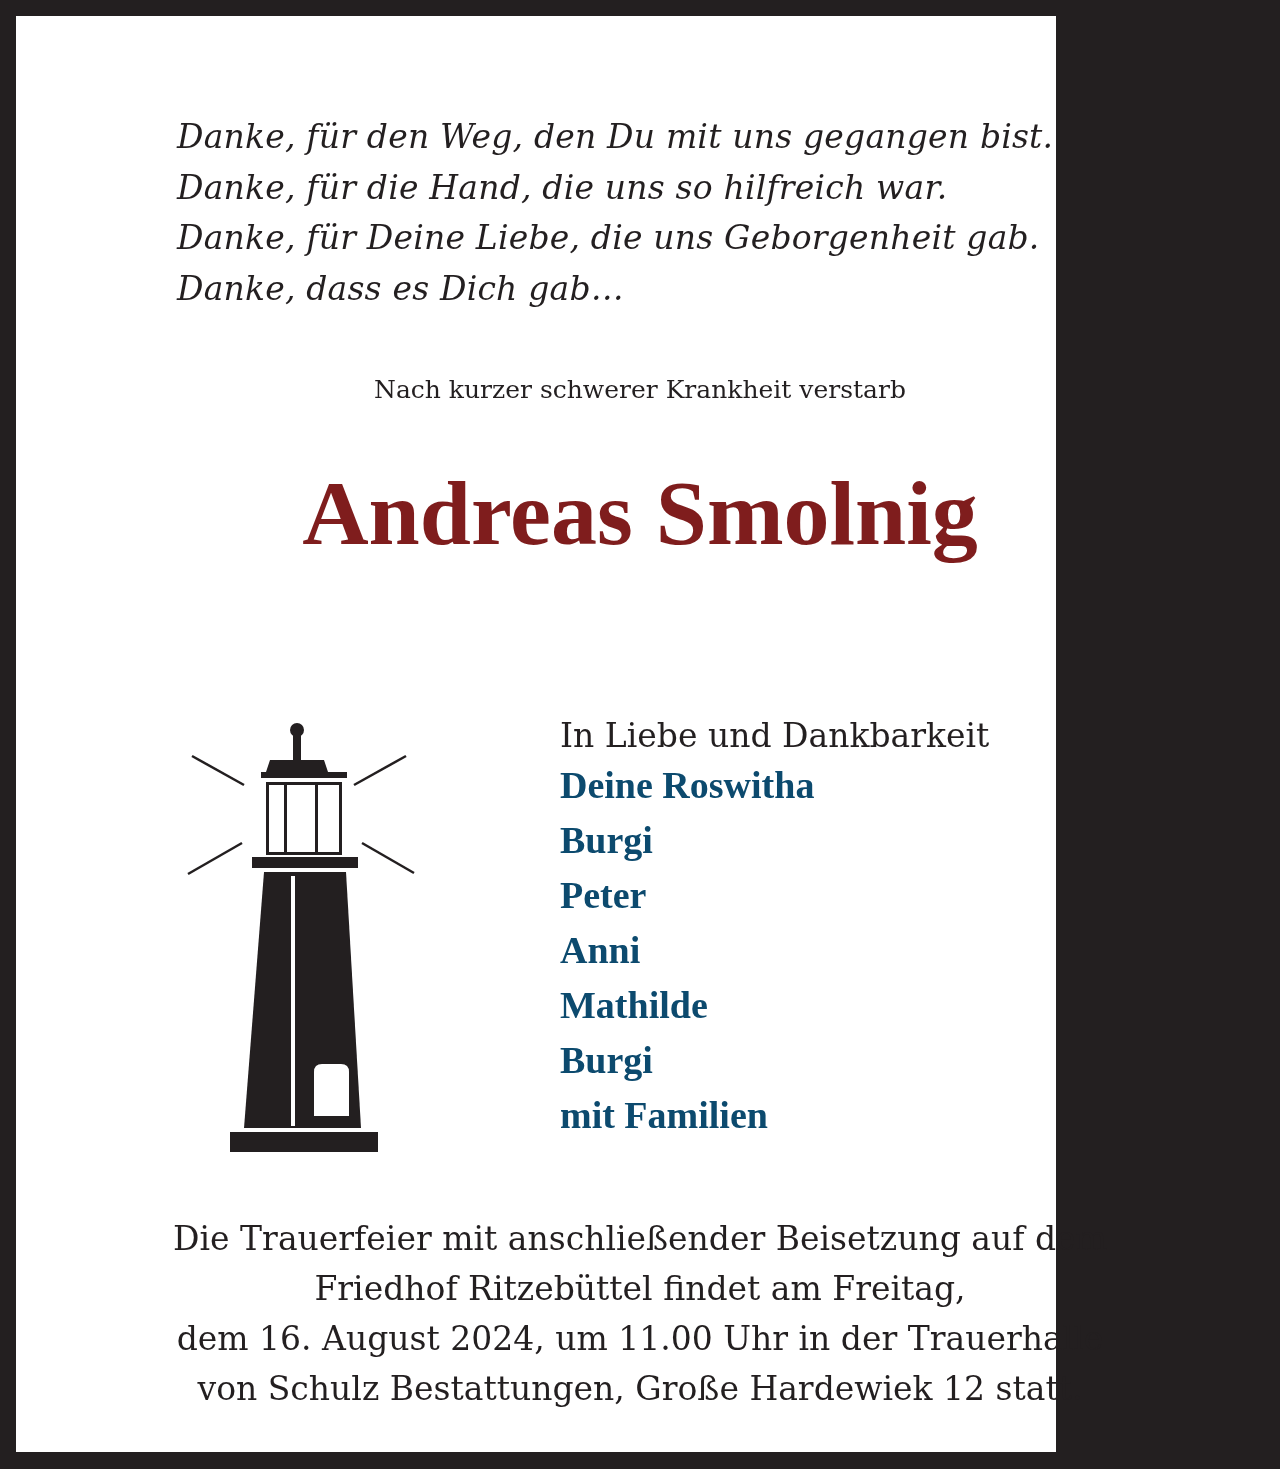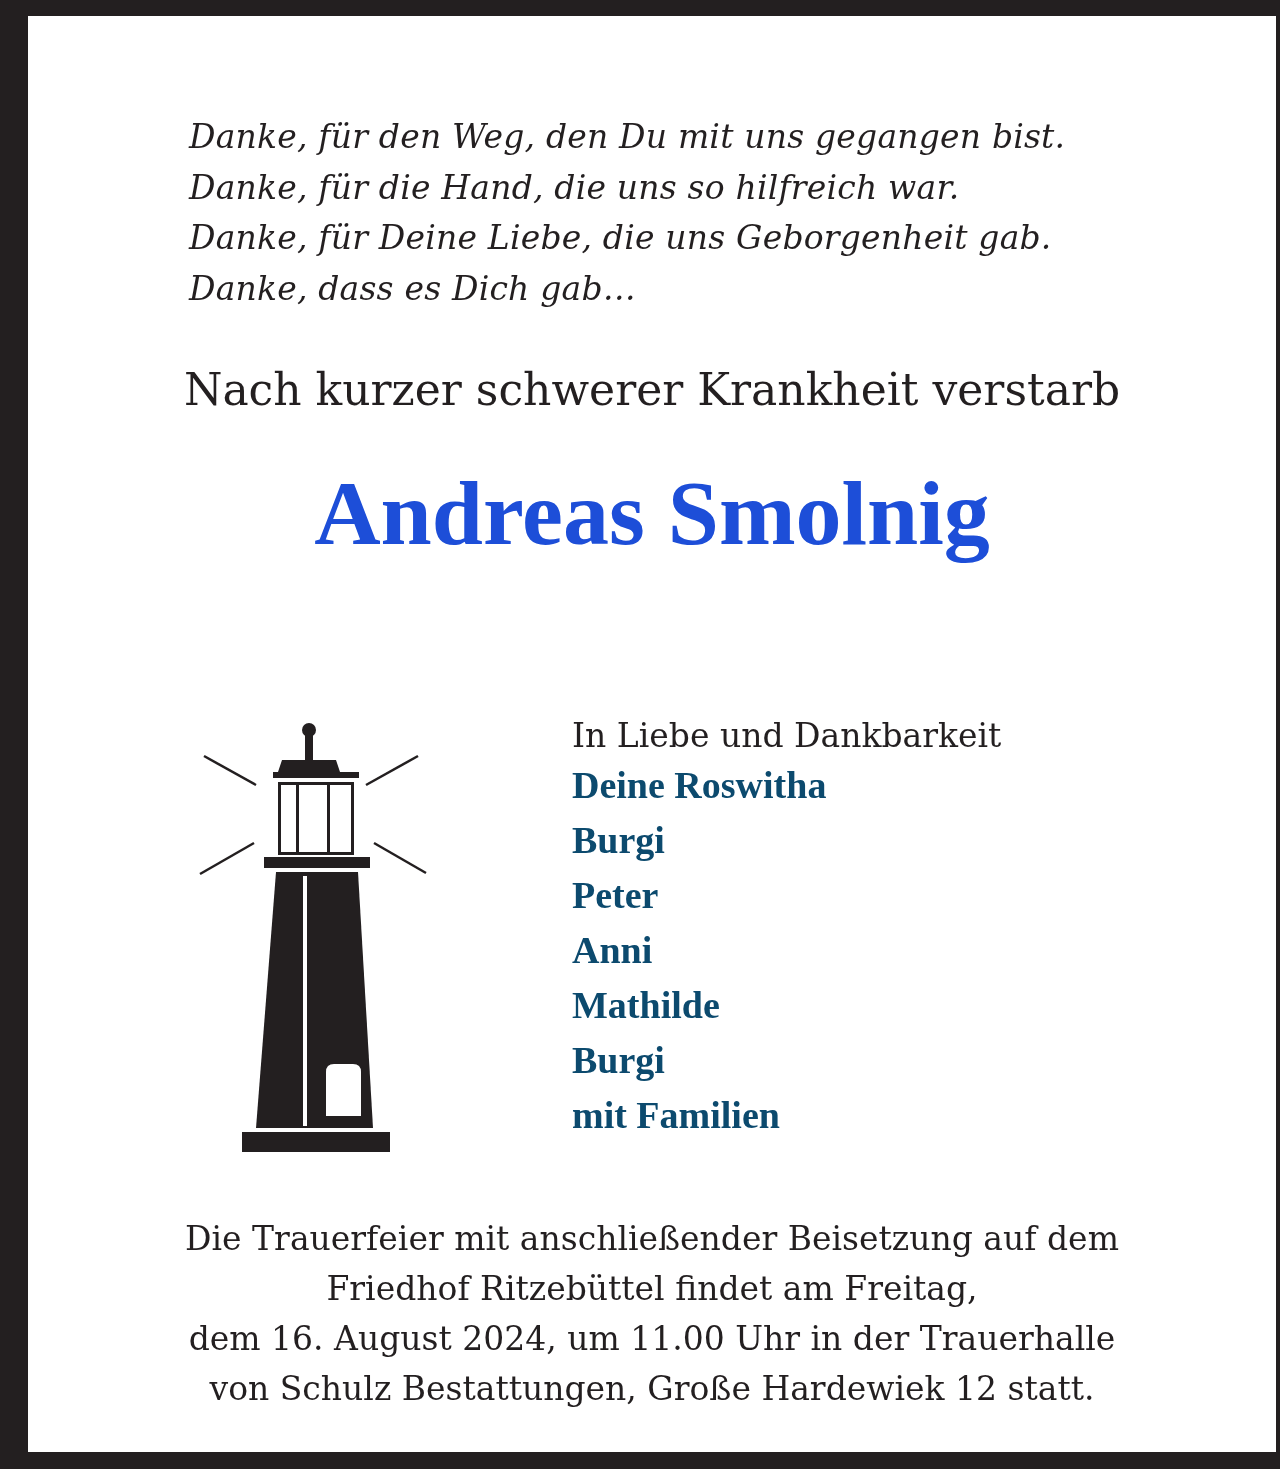--- a/index.html
+++ b/index.html
@@ -1,22 +1,22 @@
 <!DOCTYPE html>
 <html><head>
 <meta charset="utf-8">
 <style>
   html, body { margin: 0; padding: 0; }
   body { width: 1280px; height: 1469px; background: #231f20; position: relative; overflow: hidden; }
-  .card { position: absolute; left: 28px; top: 16px; width: 1248px; height: 1436px; background: #ffffff; }
+  .card { position: absolute; left: 16px; top: 16px; width: 1040px; height: 1436px; background: #ffffff; }
   .serif { font-family: "DejaVu Serif", "Liberation Serif", serif; color: #231f20; }
   .verse { position: absolute; left: 161px; top: 96px; font-style: italic; font-size: 33px; line-height: 50.5px; letter-spacing: 0.2px; }
   .verse div { white-space: nowrap; }
-  .intro { position: absolute; left: 0; width: 1248px; top: 352px; text-align: center; font-size: 44px; line-height: 44px; }
-  .name { position: absolute; left: 0; width: 1248px; top: 442px; text-align: center; font-family: "Liberation Serif", serif; font-weight: bold; font-size: 92px; line-height: 110px; color: #1d4ed8; }
+  .intro { position: absolute; left: 0; width: 1248px; top: 352px; text-align: center; font-size: 25px; line-height: 44px; }
+  .name { position: absolute; left: 0; width: 1248px; top: 442px; text-align: center; font-family: "Liberation Serif", serif; font-weight: bold; font-size: 92px; line-height: 110px; color: #7f1d1d; }
   .age { position: absolute; left: 0; width: 1248px; top: 600px; text-align: center; font-size: 33px; line-height: 44px; }
   .lighthouse { position: absolute; left: 170px; top: 700px; width: 240px; height: 440px; }
   .mourners { position: absolute; left: 544px; top: 698px; }
   .mourners .head { font-size: 33px; line-height: 44px; white-space: nowrap; }
   .mourners .m { font-family: "Liberation Serif", serif; font-weight: bold; font-size: 38px; line-height: 55px; color: #0c4a6e; white-space: nowrap; }
   .funeral { position: absolute; left: 0; width: 1248px; top: 1198px; text-align: center; font-size: 33px; line-height: 50px; }
   .funeral div { white-space: nowrap; }
 </style>
 </head>
 <body>

